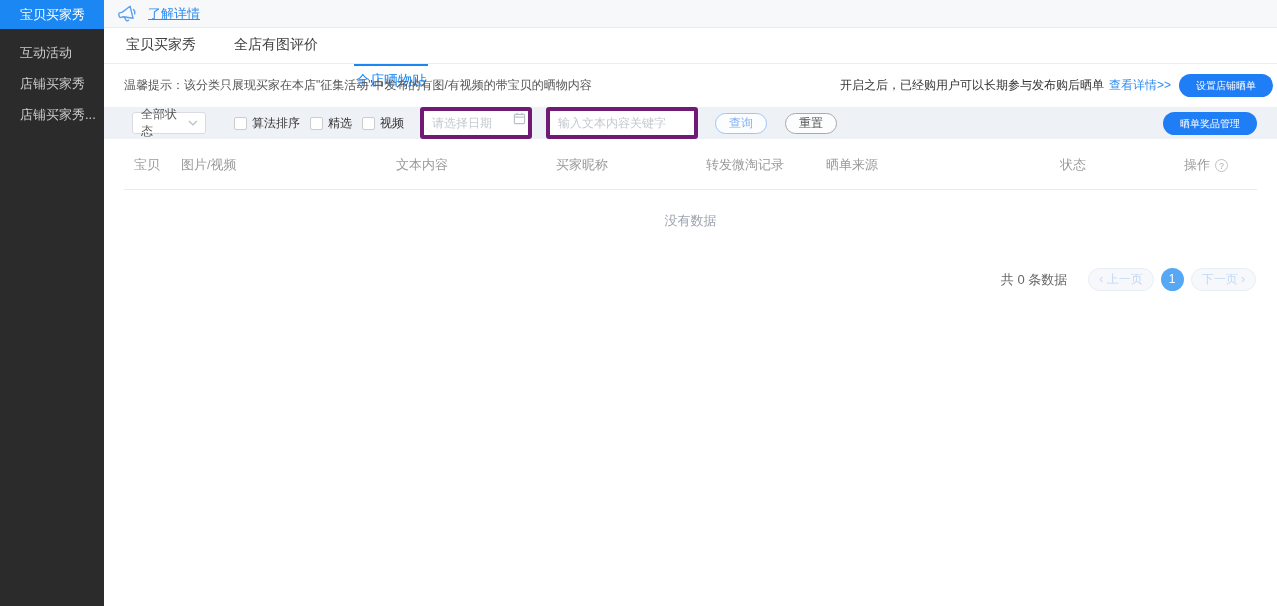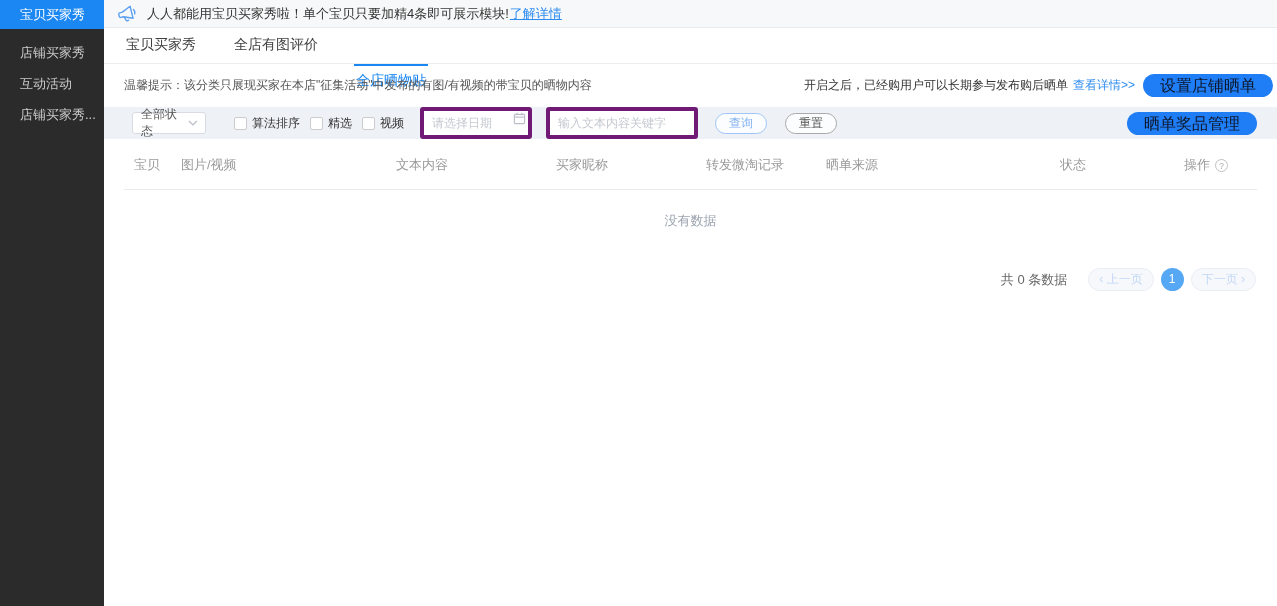--- a/index.html
+++ b/index.html
@@ -41,22 +41,22 @@
   .tab.active { color:#1b87f2; border-bottom-color:#1b87f2;margin-top:36px; }
 
   .notice {
     height:43px; flex-shrink:0; display:flex; align-items:center;
     justify-content:space-between; padding:0 4px 0 20px;
   }
   .notice-left { font-size:12px; color:#555; }
   .notice-right { display:flex; align-items:center; font-size:12px; color:#333; }
   .notice-right a { color:#2d8cf0; text-decoration:none; cursor:pointer; margin:0 8px 0 5px; }
   .btn-primary {
-    background:#1f7df5; color:#0f172a; border:none; border-radius:12px;
-    height:23px; padding:0 17px; font-size:16px; cursor:pointer; line-height:23px;
+    background:#1f7df5; color:#ffffff; border:none; border-radius:12px;
+    height:23px; padding:0 17px; font-size:10px; cursor:pointer; line-height:23px;
   }
 
   
   .filter-bar {
     height:32px; flex-shrink:0; background:#eef1f6;
     display:flex; align-items:center; padding:0 20px 0 28px;
   }
   .select {
     width:74px; height:22px; background:#fff; border:1px solid #d8dce2; border-radius:3px;
     display:flex; align-items:center; justify-content:space-between;
@@ -118,38 +118,37 @@
     margin-left:7px; line-height:23px;
   }
 </style>
 </head>
 <body>
 
 <div class="app">
 
   <aside class="sidebar">
     <div class="side-item active">宝贝买家秀</div>
+    <div class="side-item">互动活动</div>
     <div class="side-item">店铺买家秀</div>
-    <div class="side-item">互动活动</div>
     <div class="side-item">店铺买家秀...</div>
   </aside>
 
   <main class="main">
 
     <div class="banner">
       <span class="megaphone">
         <svg width="21" height="17" viewBox="0 0 24 20">
           <g fill="none" stroke="#5b9ff2" stroke-width="1.6" stroke-linejoin="round" stroke-linecap="round" transform="rotate(-14 12 10)">
             <path d="M17 2.5 L6.5 7 H3.2 C2.4 7 1.8 7.6 1.8 8.4 V11.2 C1.8 12 2.4 12.6 3.2 12.6 H6.5 L17 17 Z"></path>
             <path d="M7.5 13.5 L8.6 17.6 C8.75 18.1 9.25 18.4 9.75 18.3 L11.4 17.9"></path>
             <path d="M20 7 C21 8.5 21 11 20 12.5"></path>
           </g>
         </svg>
       </span>
-      <span class="banner-text">人人都能用宝贝买家秀啦！单个宝贝只要加精4条即可展示模块!</span>
       <a class="banner-link">了解详情</a>
     </div>
 
     <nav class="tabs">
       <div class="tab">宝贝买家秀</div>
       <div class="tab">全店有图评价</div>
       <div class="tab active">全店晒物贴</div>
     </nav>
 
     <div class="notice">

